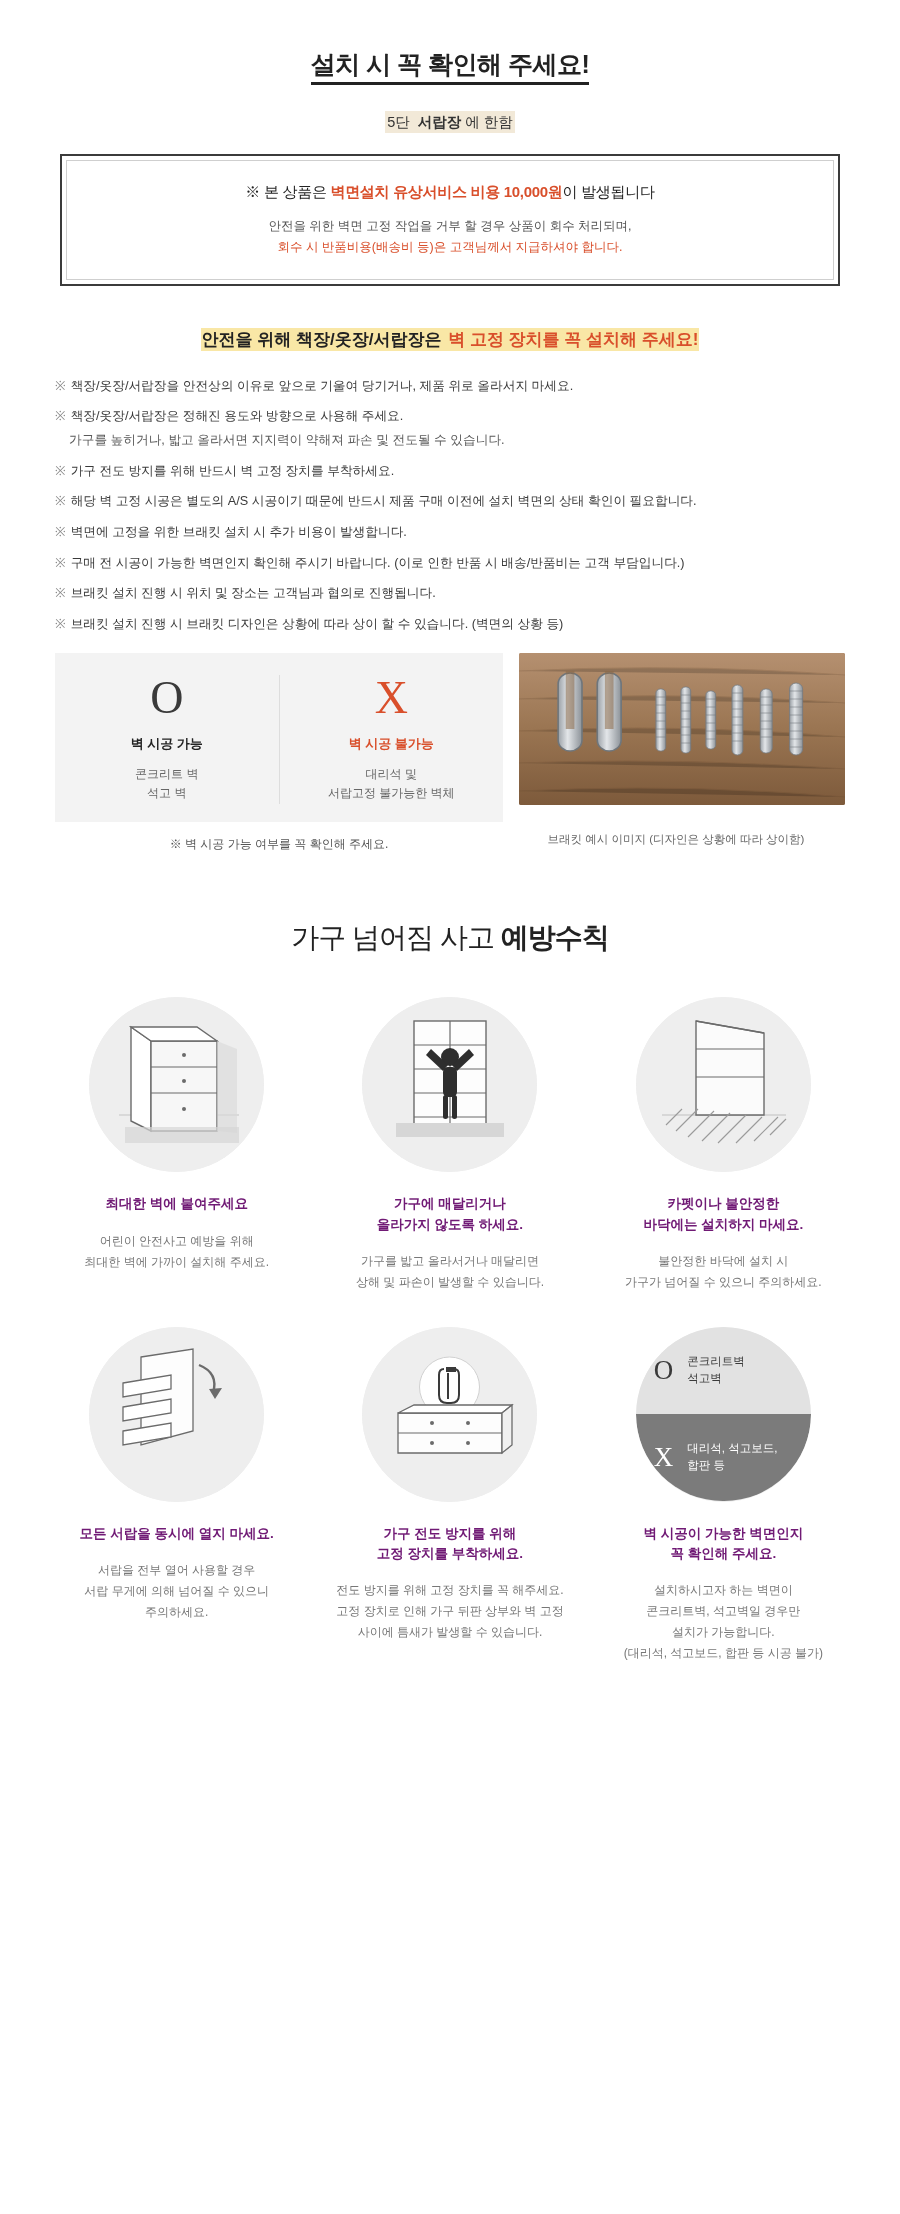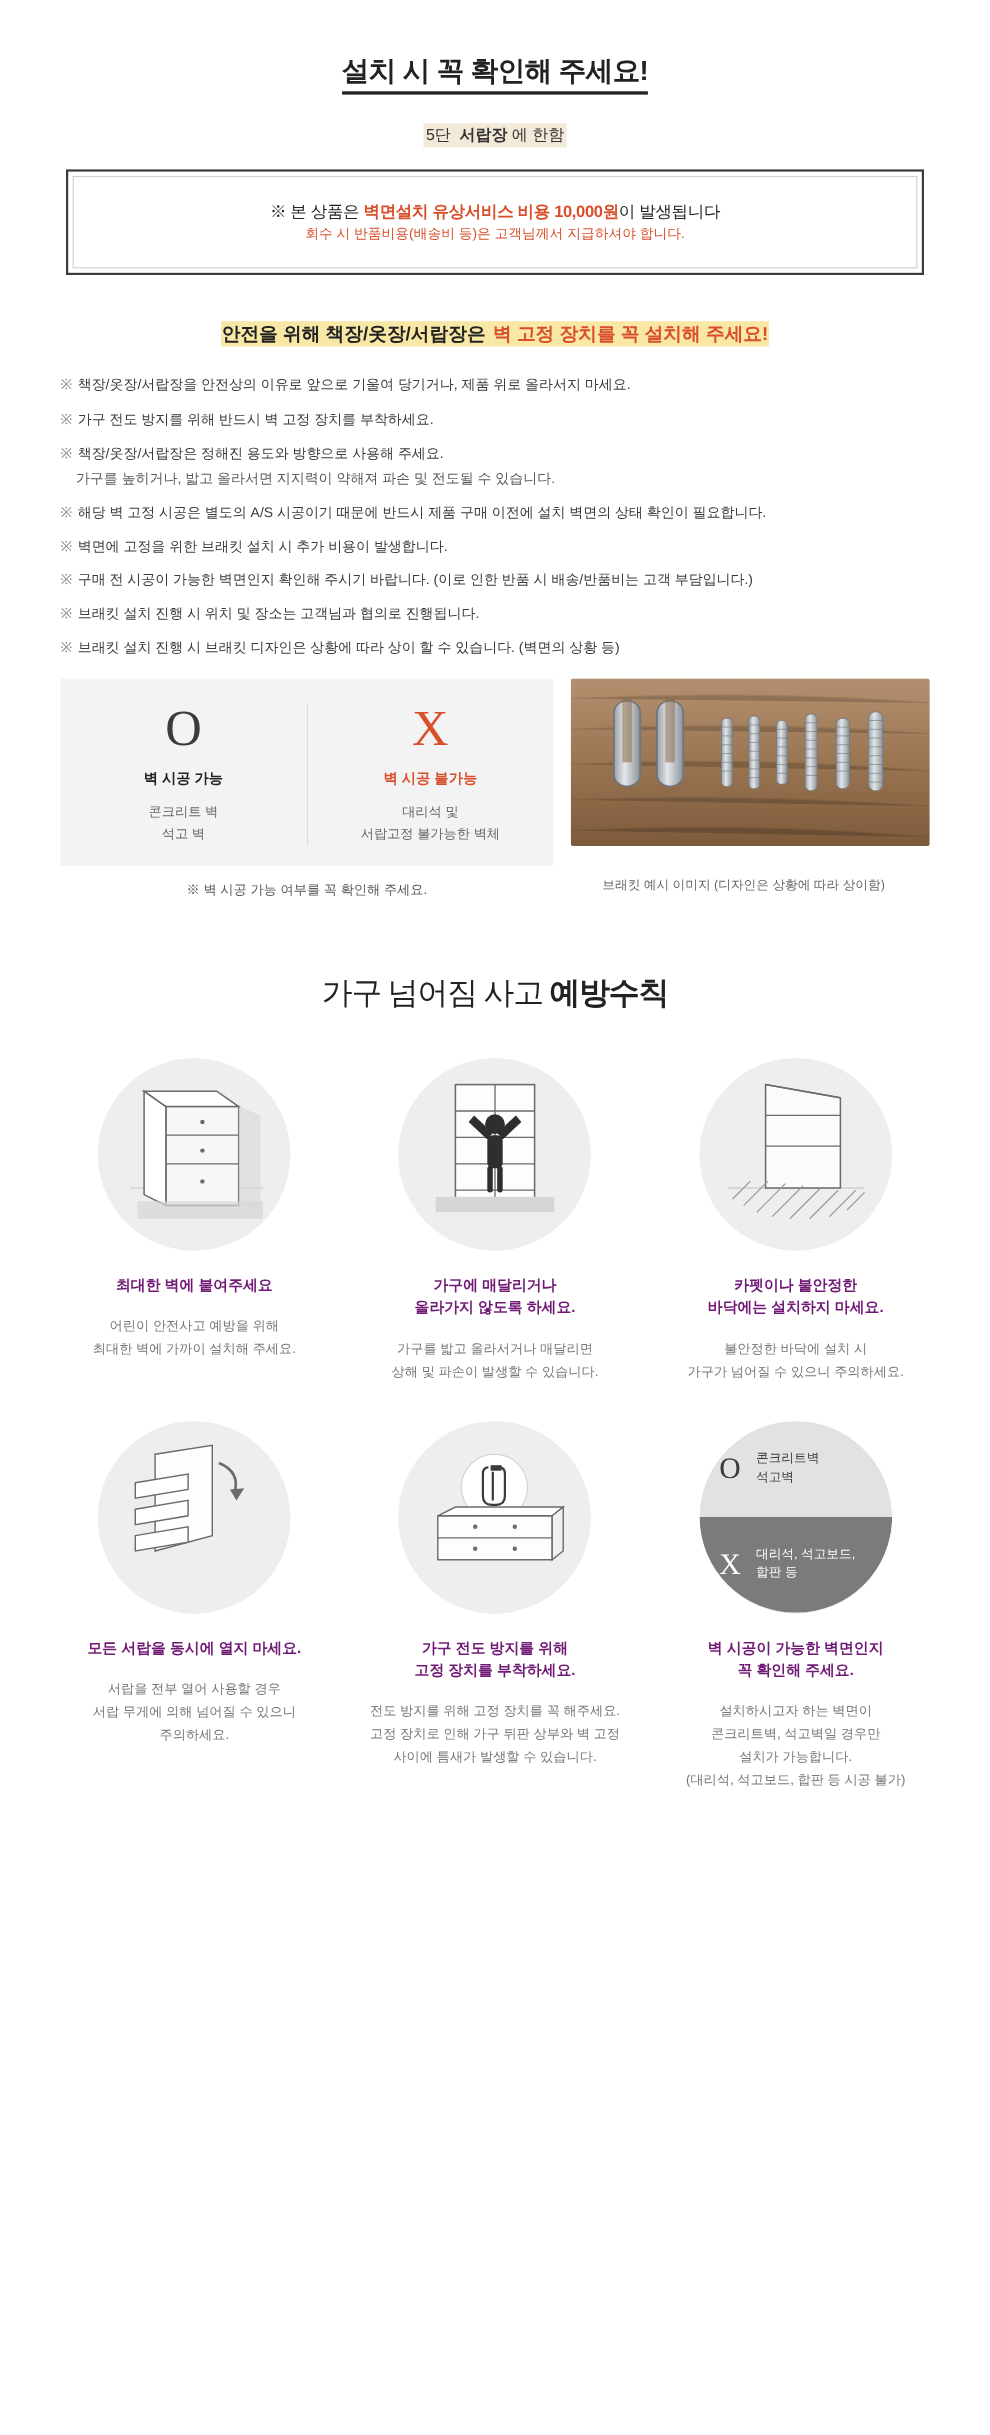--- a/index.html
+++ b/index.html
@@ -123,21 +123,21 @@
   .caps-row .c2 { flex: 1 1 auto; }
 
   
   .title3 {
     text-align:center;
     font-size: 28px;
     margin-top: 66px;
     color:#222;
     letter-spacing:-1px;
   }
-  .title3 .light { font-weight: normal; font-family: Liberation Serif, serif; }
+  .title3 .light { font-weight: normal; }
   .title3 .bold { font-weight: bold; }
 
   .grid {
     display: grid;
     grid-template-columns: repeat(3, 1fr);
     margin: 40px 40px 0 40px;
     row-gap: 34px;
   }
   .cell { text-align: center; padding: 0 10px; }
   .ill {
@@ -186,35 +186,36 @@
 
   <div class="subtitle1">
     <span class="norm">5단 </span><span class="hl">서랍장</span><span class="norm">에 한함</span>
   </div>
 
   <div class="notice-box">
     <div class="notice-inner">
       <div class="notice-l1">
         <span>※ 본 상품은 </span><b>벽면설치 유상서비스 비용 10,000원</b><span>이 발생됩니다</span>
       </div>
+      <div class="notice-l2">안전을 위한 벽면 고정 작업을 거부 할 경우 상품이 회수 처리되며,</div>
       <div class="notice-l3">회수 시 반품비용(배송비 등)은 고객님께서 지급하셔야 합니다.</div>
     </div>
   </div>
 
   <div class="title2">
     <span class="hl">안전을 위해 책장/옷장/서랍장은 </span><span class="hl red">벽 고정 장치를 꼭 설치해 주세요!</span>
   </div>
 
   <div class="bullets">
     <div class="row"><span class="mark">※</span><span>책장/옷장/서랍장을 안전상의 이유로 앞으로 기울여 당기거나, 제품 위로 올라서지 마세요.</span></div>
-    <div class="row"><span class="mark">※</span><span>가구 전도 방지를 위해 반드시 벽 고정 장치를 부착하세요.</span></div>
     <div class="row">
       <span class="mark">※</span><span>책장/옷장/서랍장은 정해진 용도와 방향으로 사용해 주세요.</span>
       <div class="sub">가구를 높히거나, 밟고 올라서면 지지력이 약해져 파손 및 전도될 수 있습니다.</div>
     </div>
+    <div class="row"><span class="mark">※</span><span>가구 전도 방지를 위해 반드시 벽 고정 장치를 부착하세요.</span></div>
     <div class="row"><span class="mark">※</span><span>해당 벽 고정 시공은 별도의 A/S 시공이기 때문에 반드시 제품 구매 이전에 설치 벽면의 상태 확인이 필요합니다.</span></div>
     <div class="row"><span class="mark">※</span><span>벽면에 고정을 위한 브래킷 설치 시 추가 비용이 발생합니다.</span></div>
     <div class="row"><span class="mark">※</span><span>구매 전 시공이 가능한 벽면인지 확인해 주시기 바랍니다. (이로 인한 반품 시 배송/반품비는 고객 부담입니다.)</span></div>
     <div class="row"><span class="mark">※</span><span>브래킷 설치 진행 시 위치 및 장소는 고객님과 협의로 진행됩니다.</span></div>
     <div class="row"><span class="mark">※</span><span>브래킷 설치 진행 시 브래킷 디자인은 상황에 따라 상이 할 수 있습니다. (벽면의 상황 등)</span></div>
   </div>
 
   <div class="ox-wrap">
     <div class="ox-box">
       <div class="ox-col divider">

